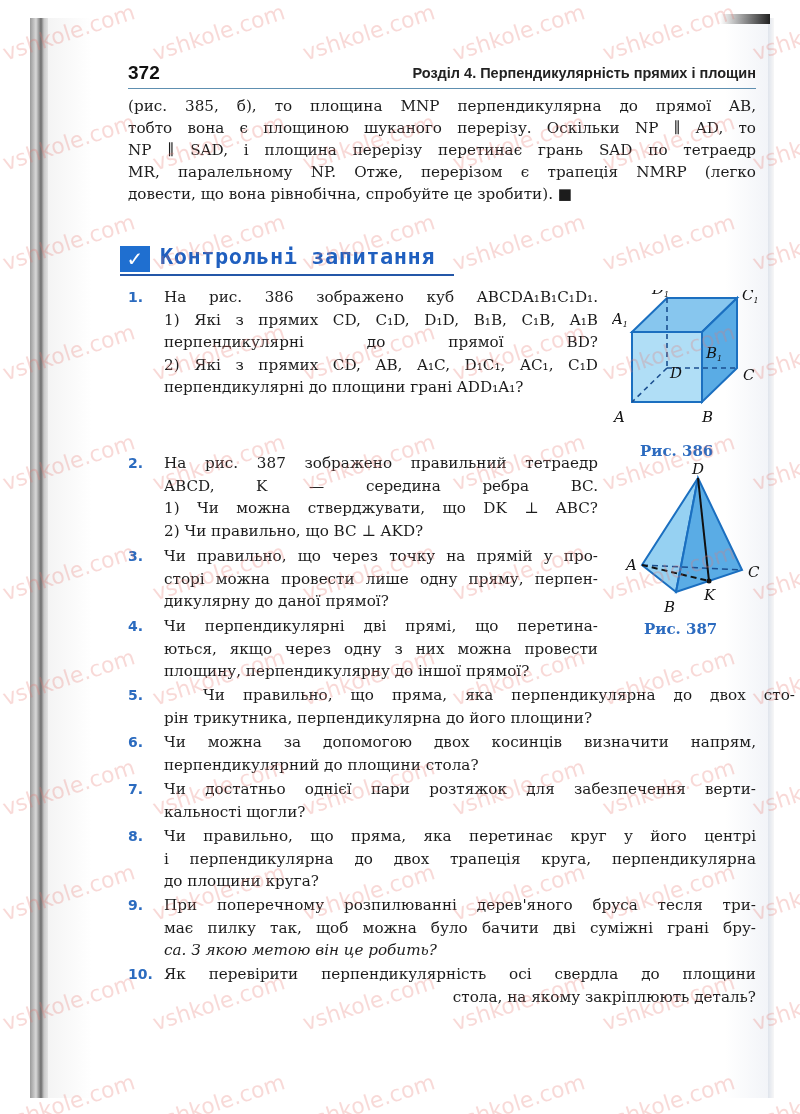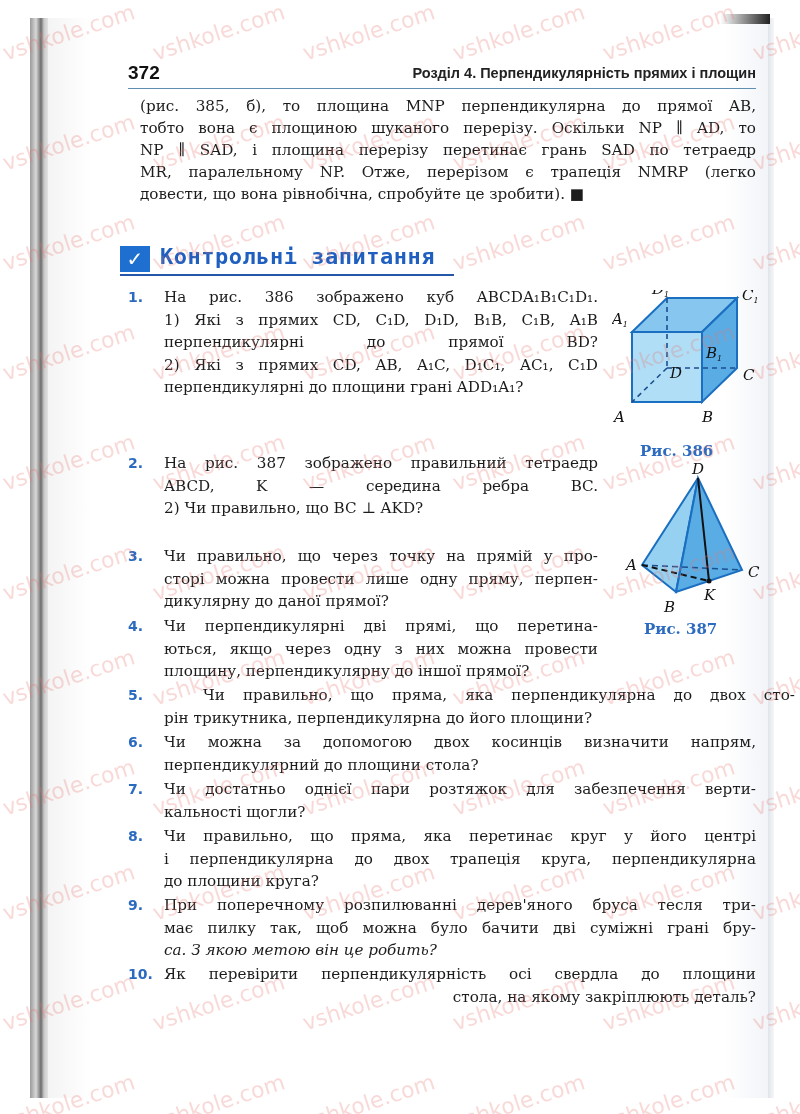--- a/index.html
+++ b/index.html
@@ -42,21 +42,21 @@
   .running-title {
     position: absolute; right: 0; top: 5px;
     font-family: "Liberation Sans", sans-serif; font-weight: bold; font-size: 14.5px; color: #222;
   }
 
   .body-text {
     position: absolute; left: 128px; width: 628px;
     font-size: 15.2px; line-height: 22px; text-align: justify;
   }
   .intro { top: 95px; }
-  .intro .line { display: block; white-space: nowrap; text-align-last: justify; margin-left: 12px; }
+  .intro .line { display: block; white-space: nowrap; text-align-last: justify; }
   .intro .line.last { text-align-last: left; }
 
   .section-head {
     position: absolute; left: 120px; top: 244px; width: 334px; height: 30px;
     border-bottom: 2px solid #2457a8;
   }
   .check-box {
     position: absolute; left: 0; top: 2px; width: 30px; height: 26px;
     background: #1f6fd0; color: #fff; font-size: 20px; line-height: 26px; text-align: center;
     font-family: "DejaVu Sans", sans-serif;
@@ -120,20 +120,21 @@
     <span class="ln" style="width: 434px; text-align: justify; text-align-last: justify;">2) Які з прямих CD, AB, A₁C, D₁C₁, AC₁, C₁D</span>
     <span class="ln" style="width: 434px;">перпендикулярні до площини грані ADD₁A₁?</span>
   </div>
 </div>
 
 <div class="q" style="top:452px; width:470px;">
   <span class="num">2.</span>
   <div class="txt">
     <span class="ln" style="width: 434px; text-align: justify; text-align-last: justify;">На рис. 387 зображено правильний тетраедр</span>
     <span class="ln" style="width: 434px; text-align: justify; text-align-last: justify;">ABCD, K — середина ребра BC.</span>
+    <span class="ln" style="width: 434px; text-align: justify; text-align-last: justify;">1) Чи можна стверджувати, що DK ⊥ ABC?</span>
     <span class="ln" style="width: 434px;">2) Чи правильно, що BC ⊥ AKD?</span>
   </div>
 </div>
 
 <div class="q" style="top:545px; width:470px;">
   <span class="num">3.</span>
   <div class="txt">
     <span class="ln" style="width: 434px; text-align: justify; text-align-last: justify;">Чи правильно, що через точку на прямій у про-</span>
     <span class="ln" style="width: 434px; text-align: justify; text-align-last: justify;">сторі можна провести лише одну пряму, перпен-</span>
     <span class="ln" style="width: 434px;">дикулярну до даної прямої?</span>

